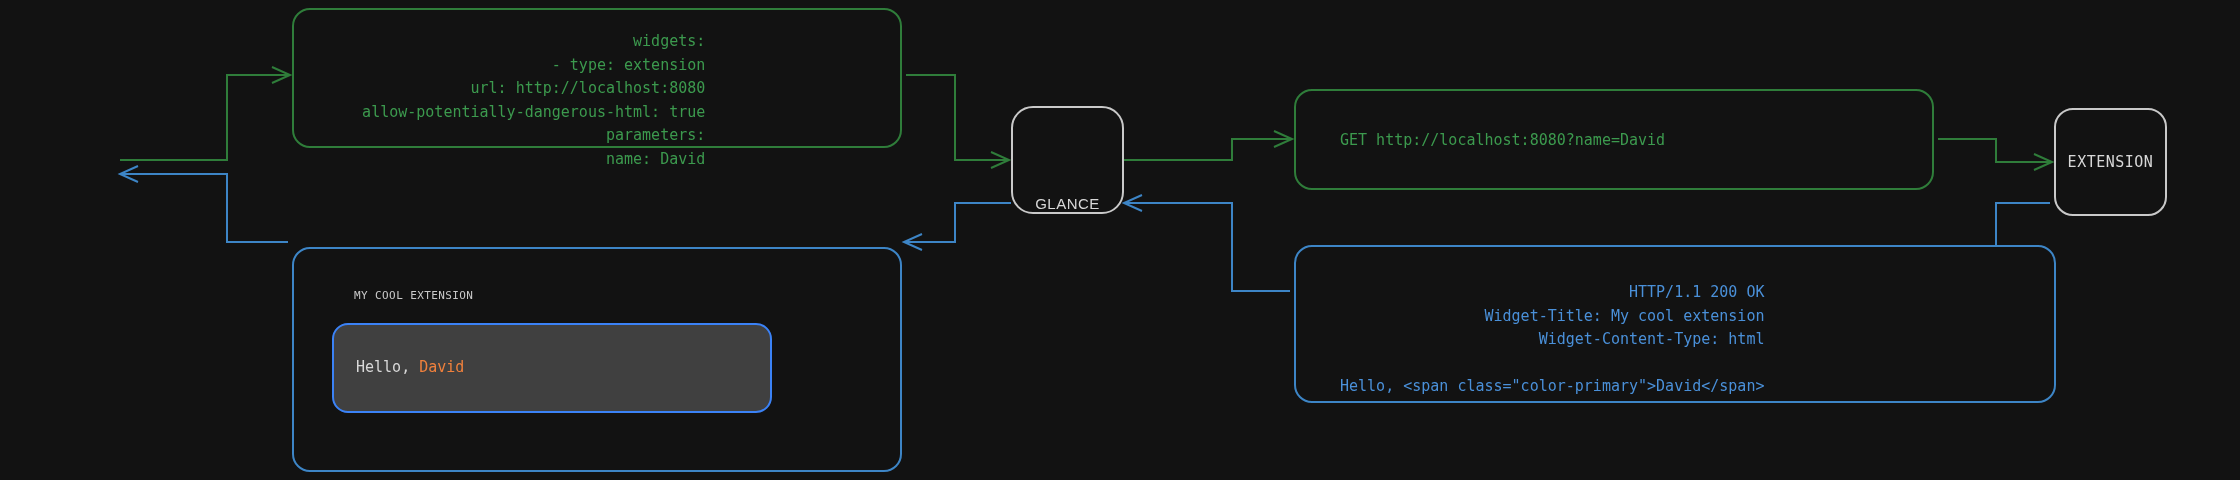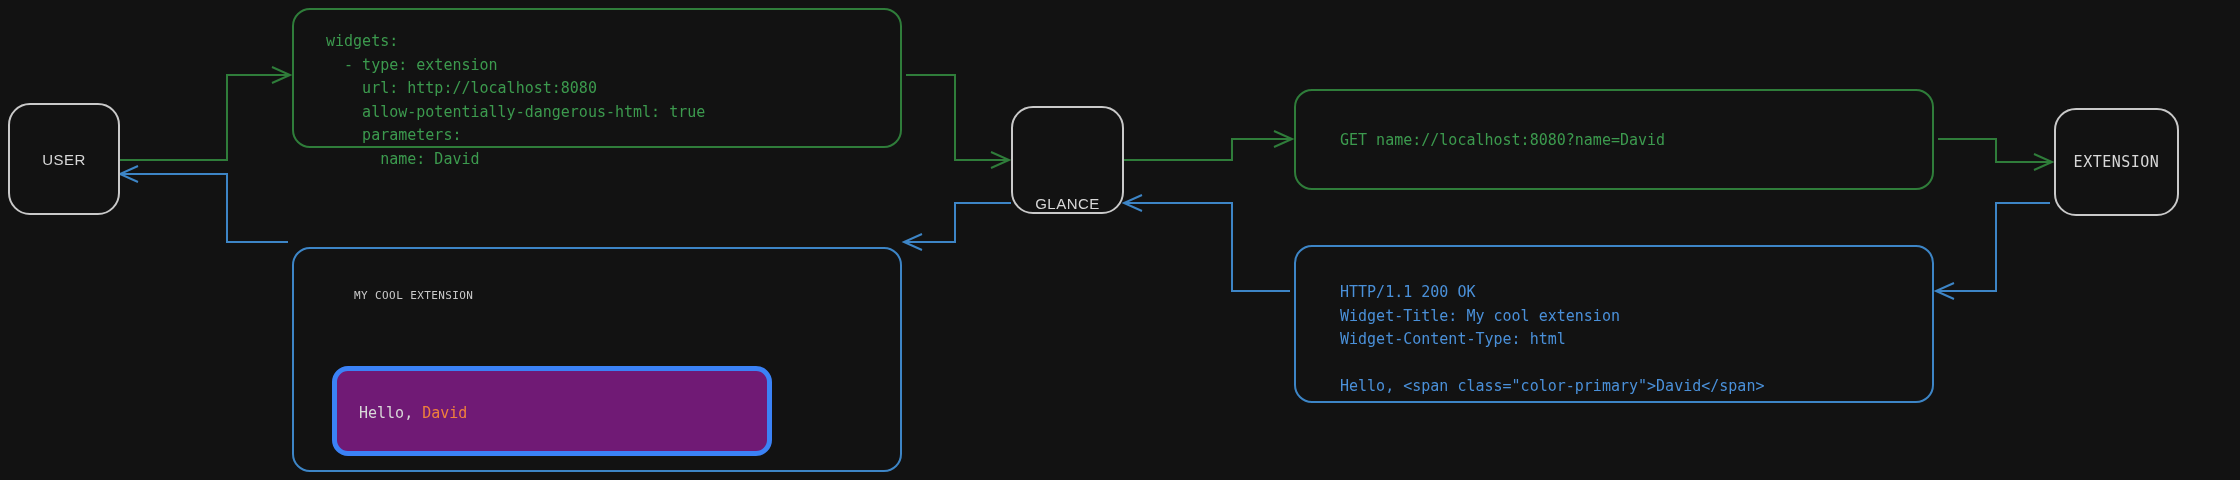--- a/index.html
+++ b/index.html
@@ -47,53 +47,54 @@
     font-family: "Liberation Sans", "DejaVu Sans", sans-serif;
     font-size: 15px;
   }
   .actor.mono .actor-label {
     font-family: "DejaVu Sans Mono", "Liberation Mono", monospace;
     font-size: 15px;
   }
 
   #node-user      { left: 8px;    top: 103px;  width: 112px; height: 112px; }
   #node-glance    { left: 1011px; top: 106px;  width: 113px; height: 108px; align-items: flex-end; }
-  #node-extension { left: 2054px; top: 108px;  width: 125px; height: 108px; }
+  #node-extension { left: 2054px; top: 108px;  width: 113px; height: 108px; border-radius: 19px; }
 
   
   .msgbox {
     position: absolute;
     z-index: 2;
     box-sizing: border-box;
     border-radius: 18px;
     background: #121212;
     border: 2px solid #2f7d3a;
   }
   .msgbox.blue { border-color: #3d85c6; }
   .msgbox.blue-widget { border-color: #3d85c6; }
 
   .code {
     font-family: "DejaVu Sans Mono", "Liberation Mono", monospace;
     font-size: 15px;
     line-height: 23.5px;
     white-space: pre;
     color: #3c9a4e;
+    text-align: right;
   }
   .code.blue { color: #4a90d9; }
 
   
   #box-config { left: 292px;  top: 8px;   width: 610px; height: 140px; }
   #box-config .code { position: absolute; left: 32px; top: 20px; }
 
   
   #box-request { left: 1294px; top: 89px;  width: 640px; height: 101px; }
   #box-request .code { position: absolute; left: 44px; top: 38px; }
 
   
-  #box-response { left: 1294px; top: 245px; width: 640px; height: 158px; }
+  #box-response { left: 1294px; top: 245px; width: 762px; height: 158px; }
   #box-response .code { position: absolute; left: 44px; top: 34px; }
 
   
   #box-widget { left: 292px;  top: 247px; width: 610px; height: 225px; }
   .widget-title {
     position: absolute;
     left: 60px;
     top: 40px;
     font-family: "DejaVu Sans Mono", "Liberation Mono", monospace;
     font-size: 11px;
@@ -101,24 +102,23 @@
     color: #c9c9c9;
     white-space: nowrap;
   }
   .widget-card {
     position: absolute;
     left: 38px;
     top: 74px;
     width: 440px;
     height: 90px;
     box-sizing: border-box;
-    border: 5px solid #3b82f6;
+    border: 2px solid #3b82f6;
     border-radius: 16px;
-    background: #701a75;
-    margin-top: 43px;
+    background: #404040;
   }
   .widget-card-text {
     position: absolute;
     left: 22px;
     top: 33px;
     font-family: "DejaVu Sans Mono", "Liberation Mono", monospace;
     font-size: 15px;
     color: #d8d8d8;
     white-space: pre;
   }
@@ -149,43 +149,40 @@
     <path d="M 1290 291 L 1232 291 L 1232 203 L 1126 203" fill="none" stroke="#3d85c6" stroke-width="2"></path>
     <path d="M 1142 195 L 1124 203 L 1142 211" fill="none" stroke="#3d85c6" stroke-width="2"></path>
 
     <path d="M 1011 203 L 955 203 L 955 242 L 906 242" fill="none" stroke="#3d85c6" stroke-width="2"></path>
     <path d="M 922 234 L 904 242 L 922 250" fill="none" stroke="#3d85c6" stroke-width="2"></path>
 
     <path d="M 288 242 L 227 242 L 227 174 L 122 174" fill="none" stroke="#3d85c6" stroke-width="2"></path>
     <path d="M 138 166 L 120 174 L 138 182" fill="none" stroke="#3d85c6" stroke-width="2"></path>
   </svg>
 
-  <div class="actor sans" id="node-user">
-    <span class="actor-label">USER</span>
-  </div>
 
   <div class="actor sans" id="node-glance">
     <span class="actor-label">GLANCE</span>
   </div>
 
   <div class="actor mono" id="node-extension">
     <span class="actor-label">EXTENSION</span>
   </div>
 
   <div class="msgbox" id="box-config">
     <div class="code">widgets:
   - type: extension
     url: http://localhost:8080
     allow-potentially-dangerous-html: true
     parameters:
       name: David</div>
   </div>
 
   <div class="msgbox" id="box-request">
-    <div class="code">GET name://localhost:8080?name=David</div>
+    <div class="code">GET http://localhost:8080?name=David</div>
   </div>
 
   <div class="msgbox blue" id="box-response">
     <div class="code blue">HTTP/1.1 200 OK
 Widget-Title: My cool extension
 Widget-Content-Type: html
 
 Hello, &lt;span class="color-primary"&gt;David&lt;/span&gt;</div>
   </div>
 

